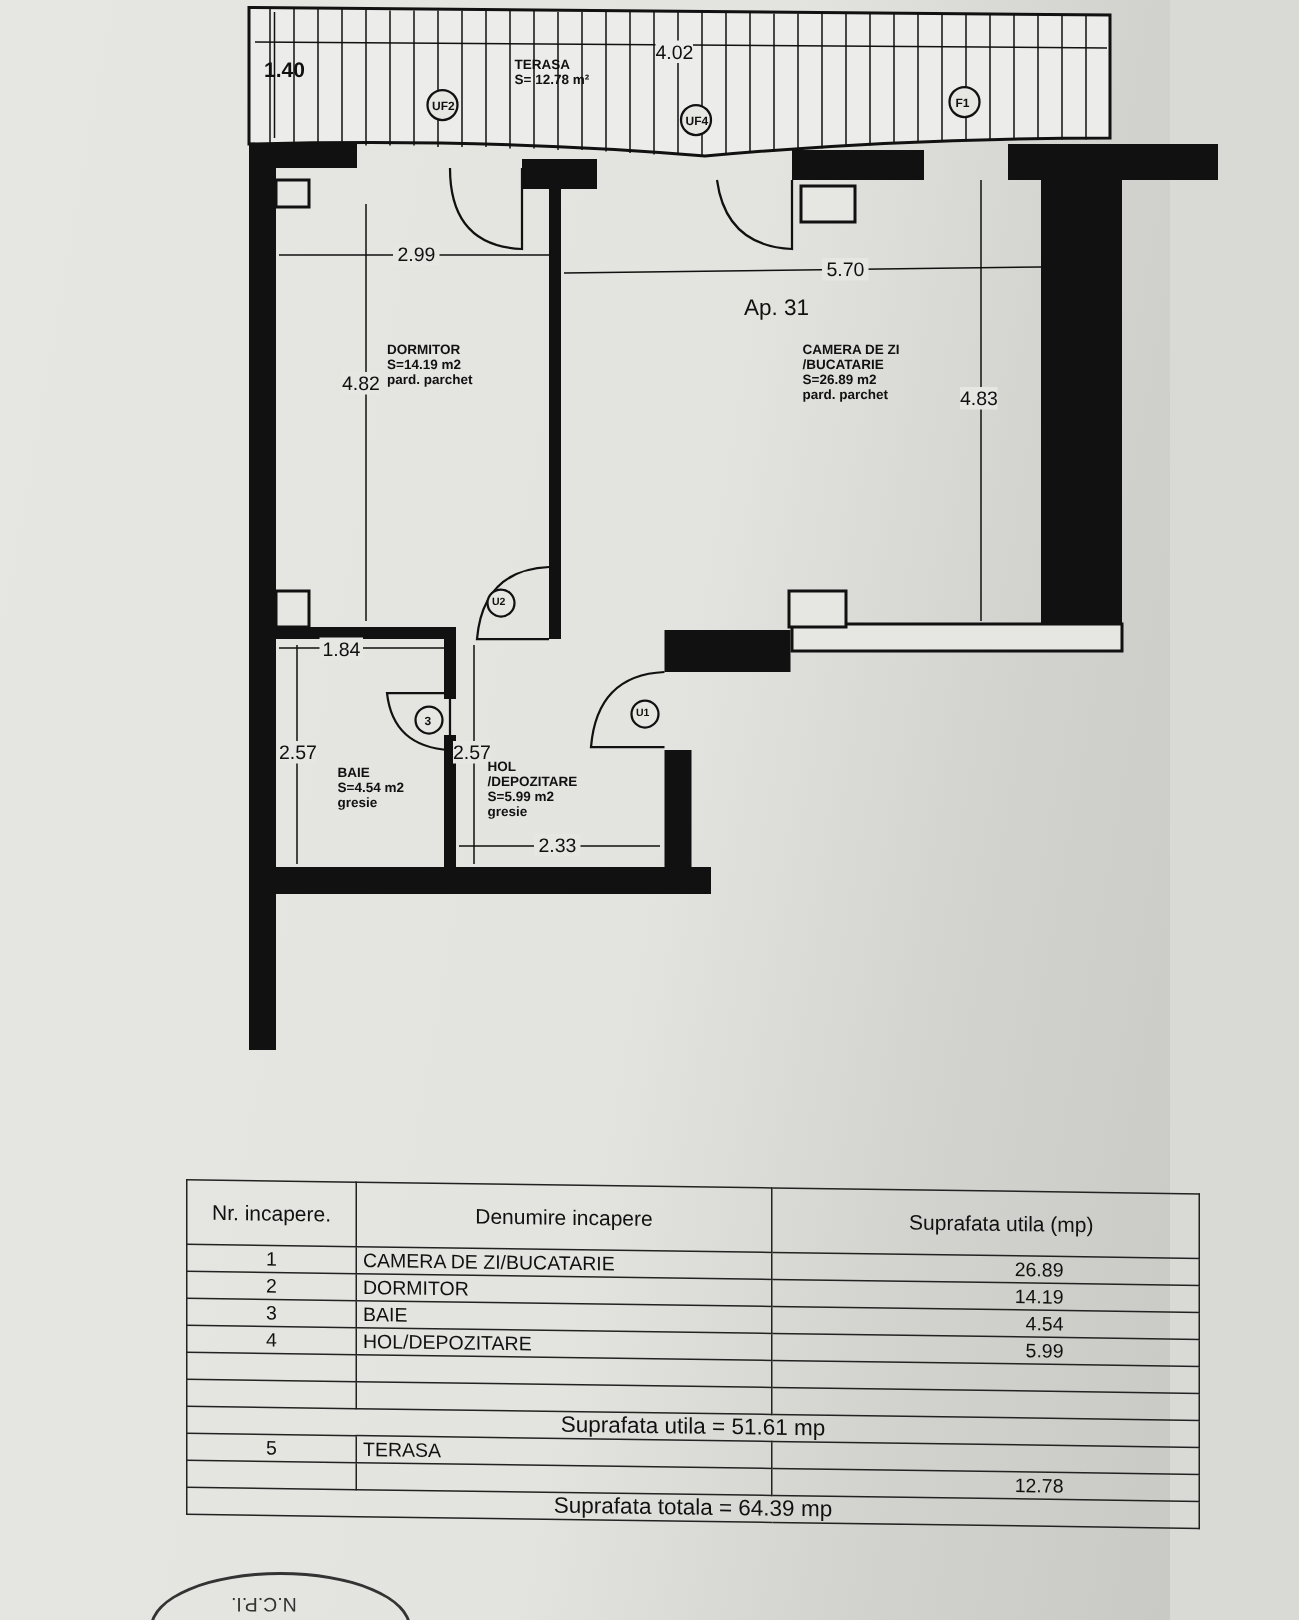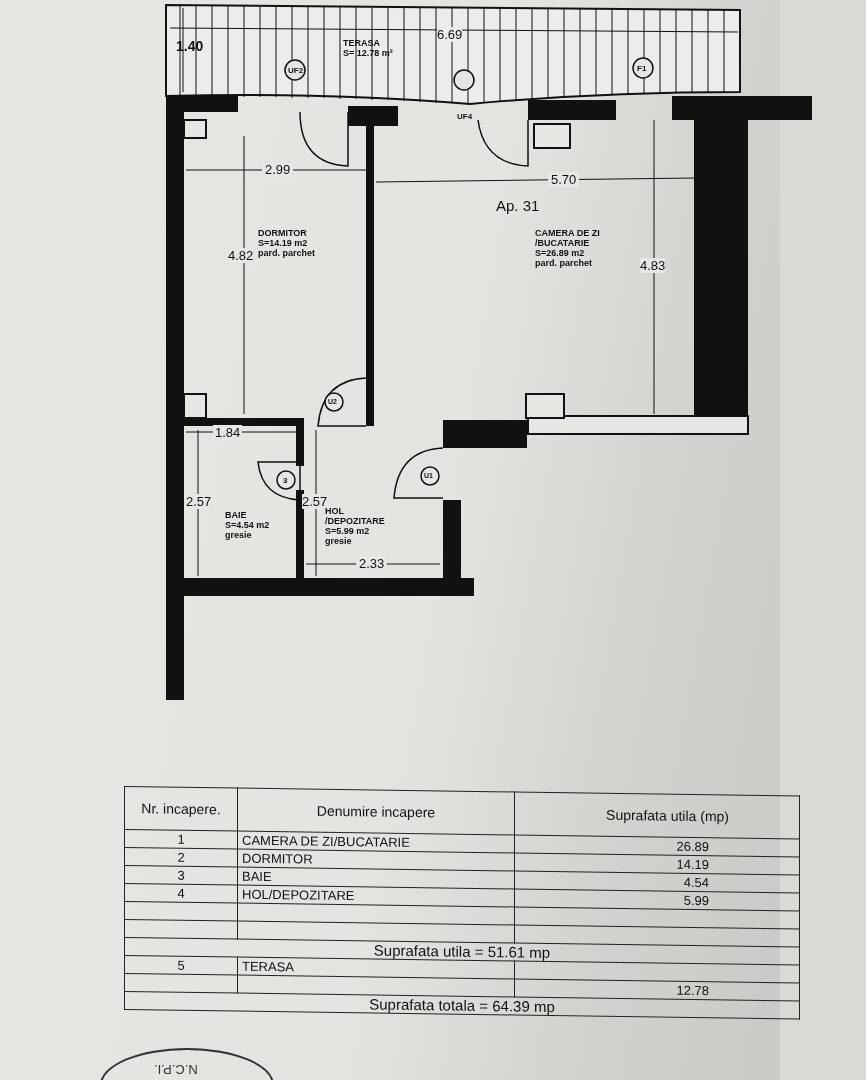--- a/index.html
+++ b/index.html
@@ -109,28 +109,28 @@
         <circle cx="295" cy="70" r="10"></circle>
           <circle cx="464" cy="80" r="10"></circle>
           <circle cx="643" cy="68" r="10"></circle>
         <circle cx="334" cy="402" r="9"></circle>
           <circle cx="286" cy="480" r="9"></circle>
           <circle cx="430" cy="476" r="9"></circle>
       </g>
     </svg>
 
     <div class="lbl" style="left:176px;top:38px;font-size:14px;">1.40</div>
-    <div class="lbl" style="left:437px;top:27px;font-size:13px;font-weight:normal;background:#ececea;">6.69</div>
+    <div class="lbl" style="left:437px;top:27px;font-size:13px;font-weight:normal;background:#ececea;">4.02</div>
     <div class="room" style="left:343px;top:38px;">
       <div>TERASA</div>
       <div>S= 12.78 m²</div>
     </div>
 
     <div class="lbl" style="left:288px;top:66px;font-size:8px;">UF2</div>
-    <div class="lbl" style="left:457px;top:76px;font-size:8px;margin-top:36px;">UF4</div>
+    <div class="lbl" style="left:457px;top:76px;font-size:8px;">UF4</div>
     <div class="lbl" style="left:637px;top:64px;font-size:8px;">F1</div>
     <div class="lbl" style="left:328px;top:398px;font-size:7px;">U2</div>
     <div class="lbl" style="left:283px;top:476px;font-size:8px;">3</div>
     <div class="lbl" style="left:424px;top:472px;font-size:7px;">U1</div>
 
     <div class="lbl" style="left:466px;top:197px;font-size:15px;font-weight:normal;margin-left:30px;">Ap. 31</div>
 
     <div class="dim" style="left:262px;top:162px;background:#e6e6e3;padding:0 3px;">2.99</div>
     <div class="dim" style="left:228px;top:248px;background:#e6e6e3;">4.82</div>
     <div class="room" style="left:258px;top:228px;">

